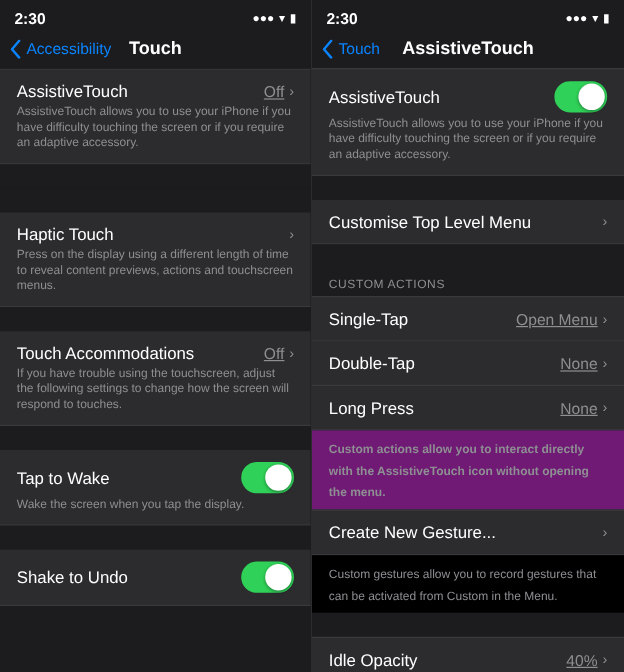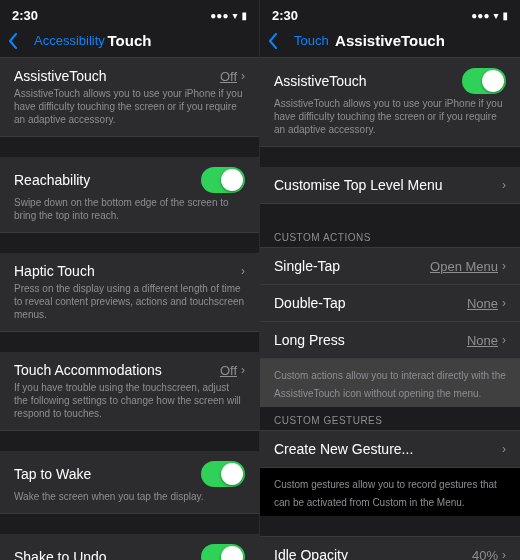--- a/index.html
+++ b/index.html
@@ -50,21 +50,21 @@
       position: relative;
       background: #1c1c1e;
     }
     .nav-back {
       position: absolute;
       left: 8px;
       display: flex;
       align-items: center;
       color: #0a84ff;
       font-size: 13px;
-      gap: 16px;
+      gap: 4px;
     }
     .nav-back svg {
       width: 10px;
       height: 16px;
     }
     .nav-title {
       color: #fff;
       font-size: 15px;
       font-weight: 600;
     }
@@ -181,29 +181,20 @@
           <span class="item-label">AssistiveTouch</span>
           <div class="item-right">
             <span class="item-value">Off</span>
             <span class="chevron">›</span>
           </div>
         </div>
         <div class="item-desc">AssistiveTouch allows you to use your iPhone if you have difficulty touching the screen or if you require an adaptive accessory.</div>
       </div>
       <div class="divider"></div>
 
-      <div class="item">
-        <div class="item-row">
-          <span class="item-label">Reachability</span>
-          <div class="toggle on">
-            <div class="toggle-thumb"></div>
-          </div>
-        </div>
-        <div class="item-desc">Swipe down on the bottom edge of the screen to bring the top into reach.</div>
-      </div>
       <div class="divider"></div>
 
       <div class="item">
         <div class="item-row">
           <span class="item-label">Haptic Touch</span>
           <div class="item-right">
             <span class="chevron">›</span>
           </div>
         </div>
         <div class="item-desc">Press on the display using a different length of time to reveal content previews, actions and touchscreen menus.</div>
@@ -307,25 +298,24 @@
     </div>
     <div class="item">
       <div class="item-row">
         <span class="item-label">Long Press</span>
         <div class="item-right">
           <span class="item-value">None</span>
           <span class="chevron">›</span>
         </div>
       </div>
     </div>
-    <div style="background:#404040; padding: 6px 14px;">
+    <div style="background:#701a75; padding: 6px 14px; font-weight: bold;">
       <span style="color:#8e8e93; font-size:10px; line-height:1.3;">Custom actions allow you to interact directly with the AssistiveTouch icon without opening the menu.</span>
     </div>
 
-    <div class="section-header">CUSTOM GESTURES</div>
     <div class="item" style="border-top: 0.5px solid #3a3a3c;">
       <div class="item-row">
         <span class="item-label">Create New Gesture...</span>
         <span class="chevron">›</span>
       </div>
     </div>
     <div style="background:#000000; padding: 6px 14px;">
       <span style="color:#8e8e93; font-size:10px; line-height:1.3;">Custom gestures allow you to record gestures that can be activated from Custom in the Menu.</span>
     </div>
     <div class="divider"></div>

